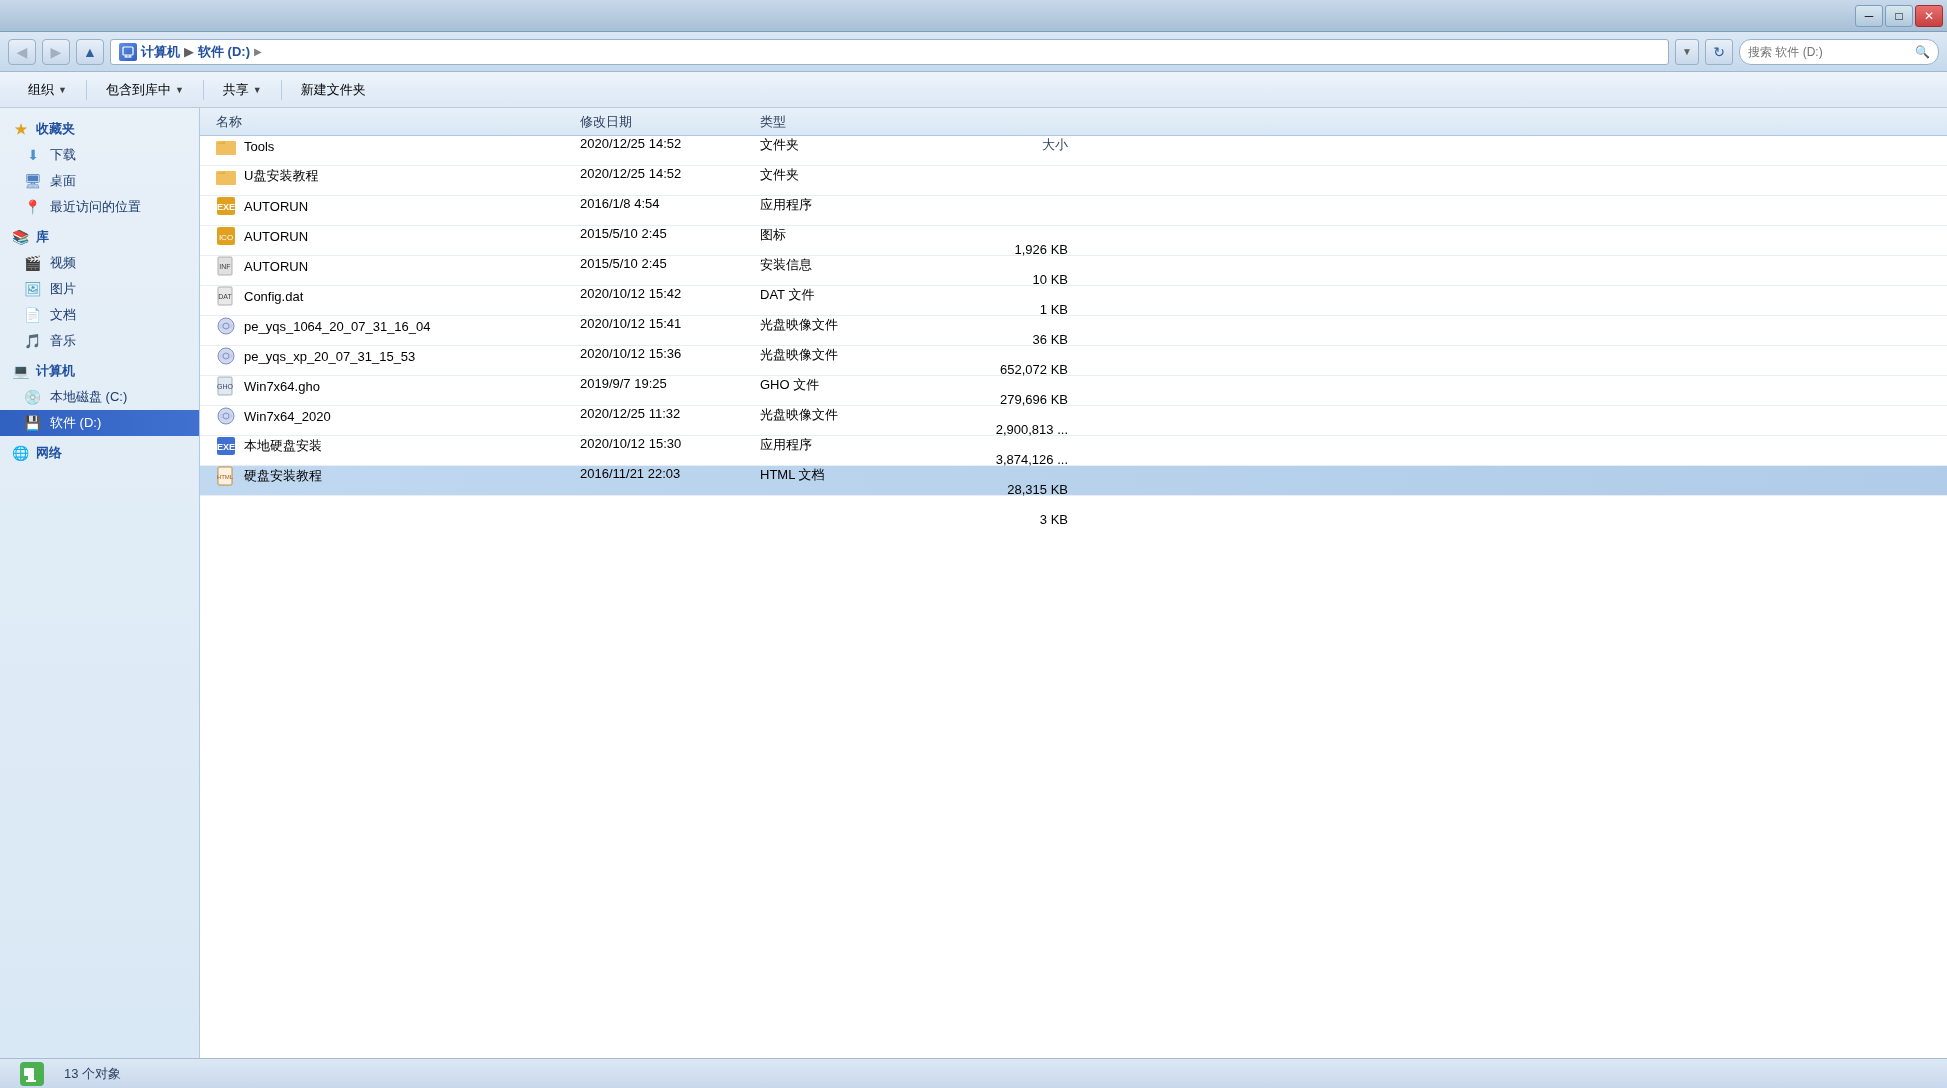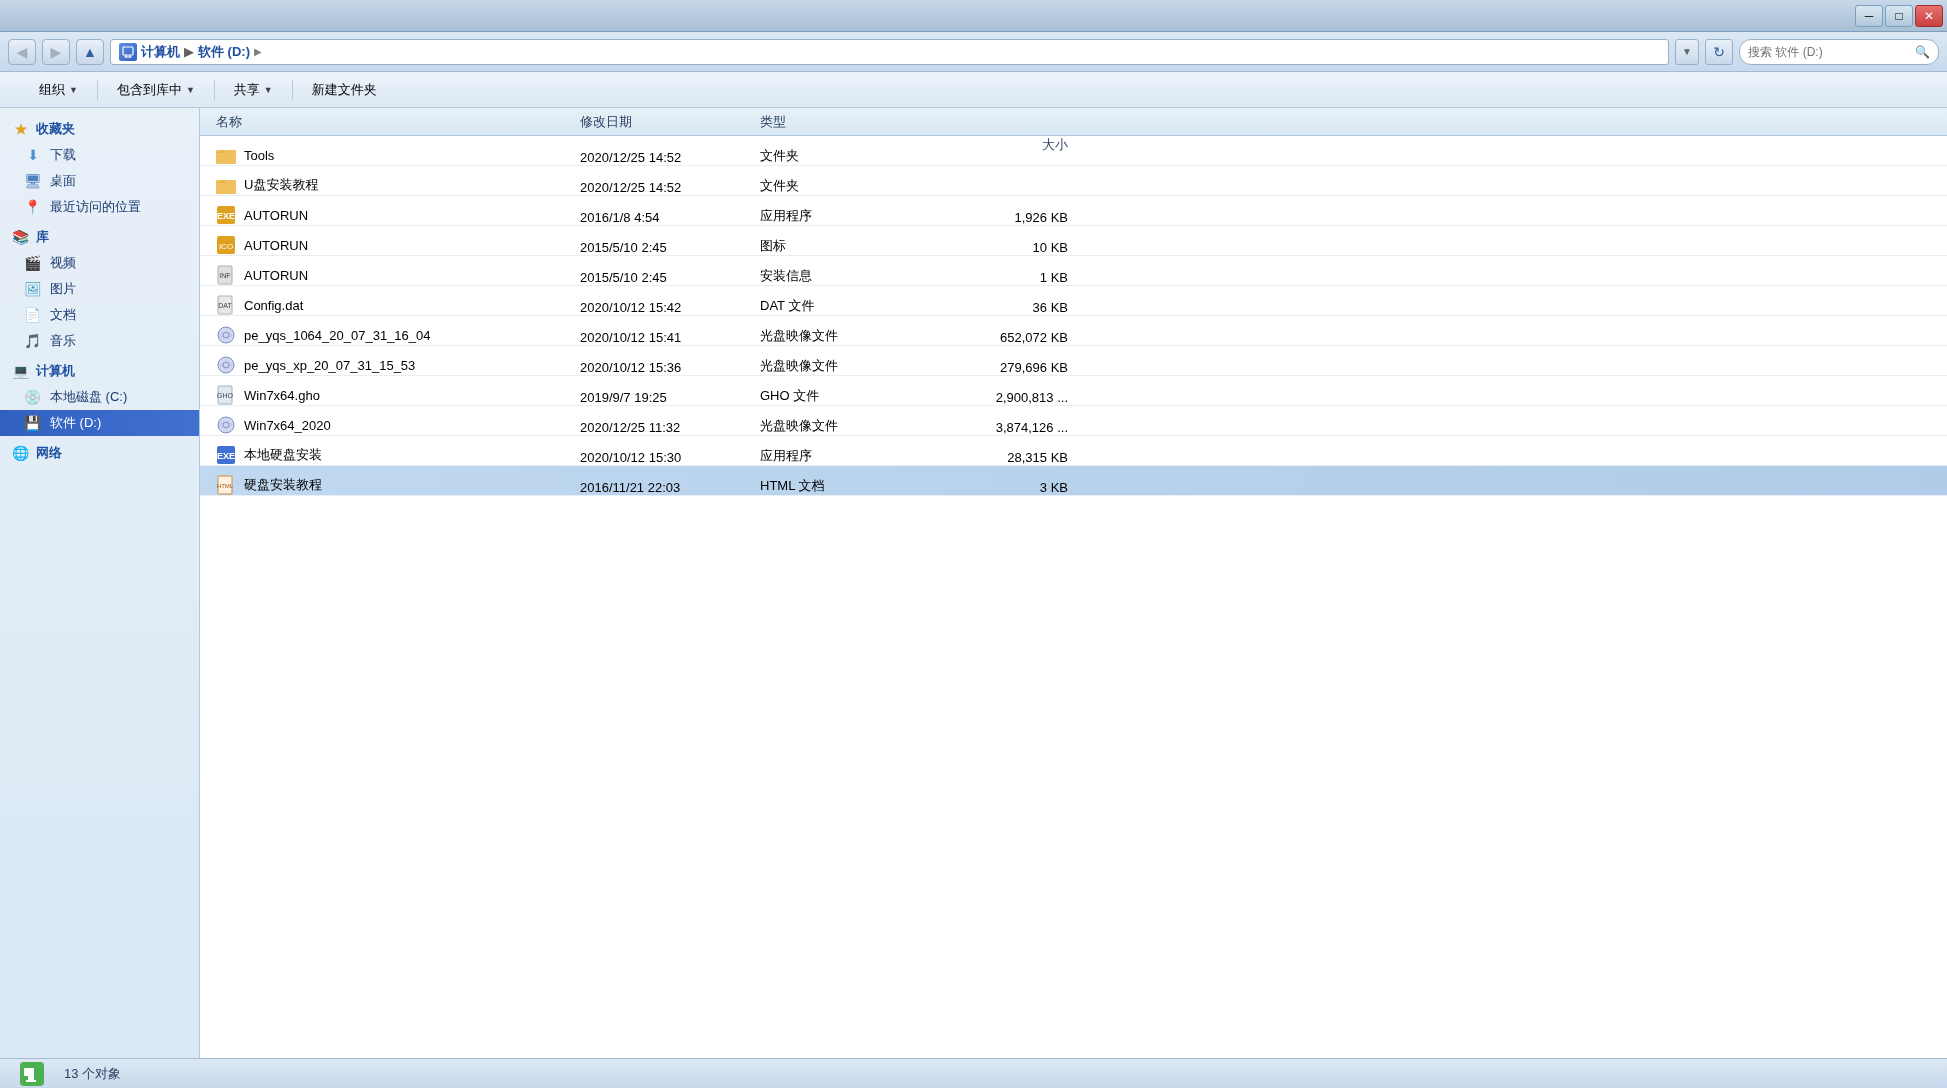--- a/index.html
+++ b/index.html
@@ -140,21 +140,21 @@
       font-size: 12px;
       cursor: pointer;
     }
 
     
     .toolbar {
       height: 36px;
       background: linear-gradient(to bottom, #edf4fb, #dce8f4);
       display: flex;
       align-items: center;
-      padding: 0 28px;
+      padding: 0 17px;
       gap: 4px;
       border-bottom: 1px solid #b8cce0;
     }
     .toolbar-btn {
       height: 28px;
       padding: 0 10px;
       background: transparent;
       border: 1px solid transparent;
       border-radius: 3px;
       cursor: pointer;
@@ -249,21 +249,21 @@
       color: #304060;
       position: sticky;
       top: 0;
     }
     .col-name { width: 380px; padding-left: 16px; }
     .col-date { width: 180px; }
     .col-type { width: 180px; }
     .col-size { width: 140px; text-align: right; padding-right: 12px; margin-top: 46px; }
     .file-row {
       display: flex;
-      align-items: flex-end;
+      align-items: flex-start;
       height: 30px;
       border-bottom: 1px solid #e8eef4;
       font-size: 13px;
       cursor: pointer;
     }
     .file-row.selected { background: linear-gradient(to right, #c0d8f0, #b0cce8); }
     .file-row .col-name {
       display: flex;
       align-items: center;
       gap: 8px;

